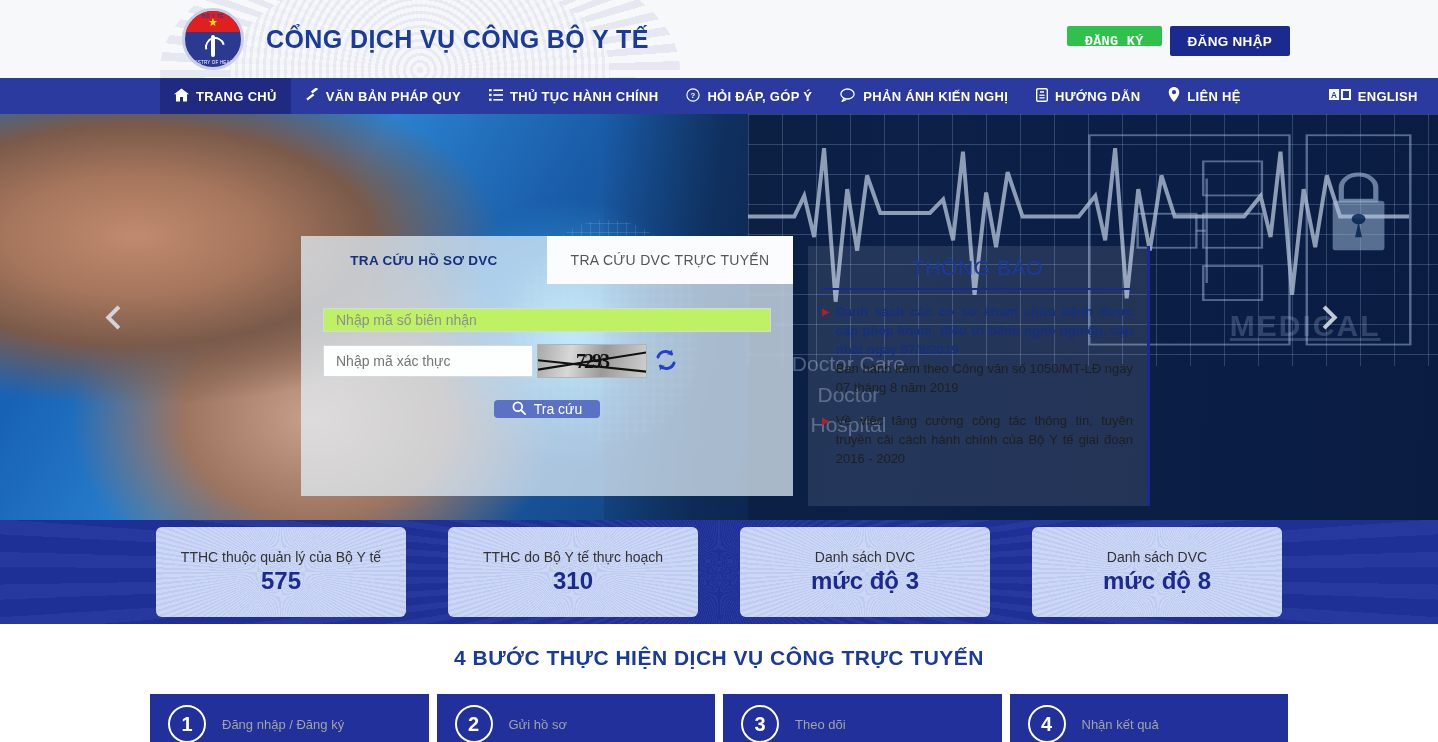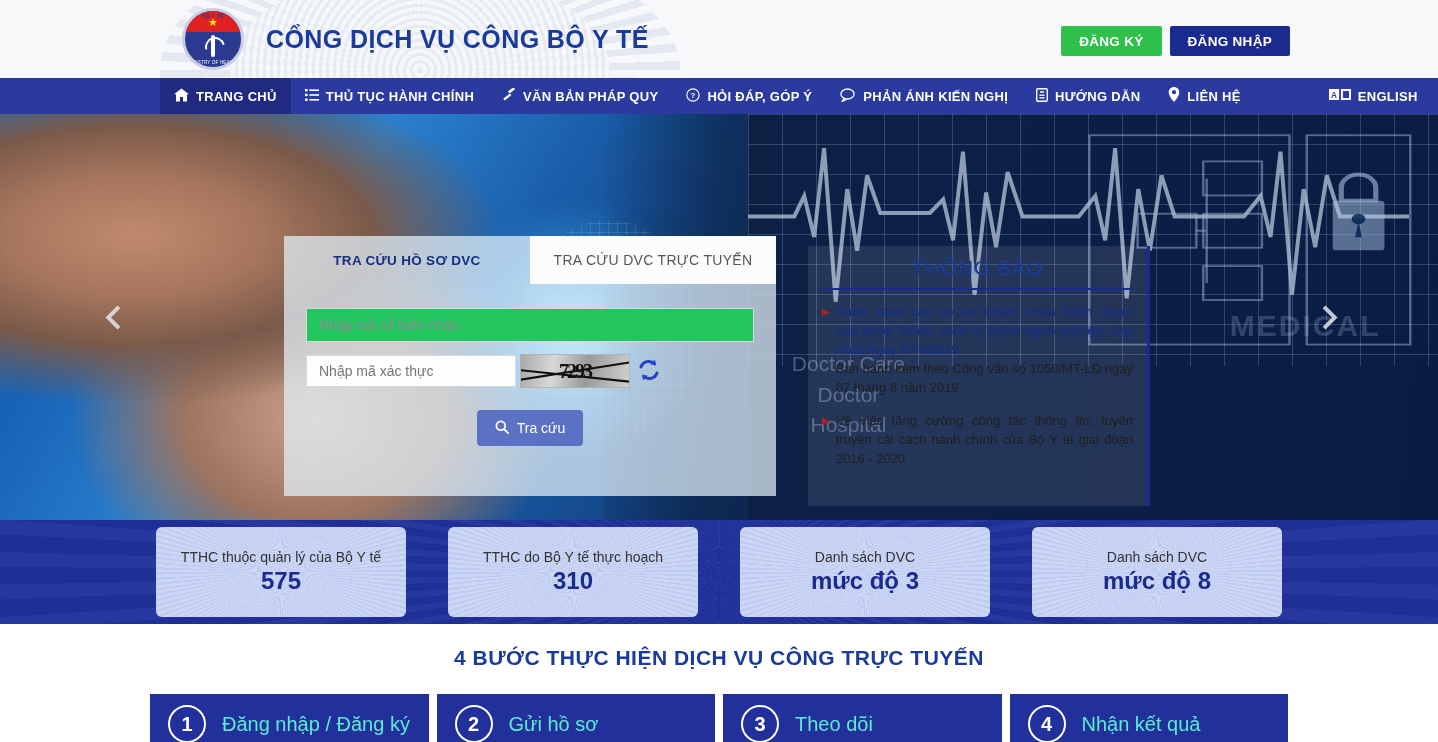--- a/index.html
+++ b/index.html
@@ -62,23 +62,23 @@
   .site-title {
     margin-left: 22px; font-size: 25px; font-weight: bold;
     color: #1a3a9c; letter-spacing: .4px; white-space: nowrap;
   }
   .header-actions {
     position: absolute; right: 148px; top: 26px;
     display: flex; gap: 8px; z-index: 4;
   }
   .btn-register {
     background: #2fc14c; color: #fff; border: none;
-    padding: 8px 18px; height: 30px; font-size: 13.5px; font-weight: bold;
+    padding: 8px 18px; height: 20px; font-size: 13.5px; font-weight: bold;
     letter-spacing: .3px; cursor: pointer; border-radius: 2px;
-    font-family: Liberation Sans, sans-serif;
+    font-family: Liberation Mono, monospace;
   }
   .btn-login {
     background: #1b2a8f; color: #fff; border: none;
     padding: 0 18px; height: 30px; font-size: 13.5px; font-weight: bold;
     letter-spacing: .3px; cursor: pointer; border-radius: 2px;
     font-family: "Liberation Sans", sans-serif;
   }
 
   
   .navbar {
@@ -131,20 +131,21 @@
   }
   .hero-words {
     position: absolute; left: 42%; top: 58%; width: 34%;
     color: rgba(225,235,250,.30); font-size: 21px; line-height: 1.45;
     text-align: center; font-family: "Liberation Sans", sans-serif;
   }
   .hero-word-big {
     position: absolute; right: 4%; top: 48%;
     color: rgba(190,210,240,.22); font-size: 30px; letter-spacing: 2px;
     font-weight: bold;
+    text-decoration: underline;
   }
   .hero-blueprint {
     position: absolute; left: 36%; top: 26%; width: 180px; height: 220px;
     border-radius: 50% 50% 45% 45%;
     background:
       repeating-linear-gradient(90deg, rgba(180,215,250,.20) 0 1px, transparent 1px 9px),
       repeating-linear-gradient(0deg, rgba(180,215,250,.20) 0 1px, transparent 1px 9px);
     opacity: .8;
   }
   .hero-arrow {
@@ -153,39 +154,39 @@
     display: flex; align-items: center; justify-content: center;
   }
   .hero-arrow.left { left: 100px; }
   .hero-arrow.right { right: 96px; }
   .chev { width: 17px; height: 17px; border-style: solid; border-color: rgba(226,230,238,.85); }
   .chev.l { border-width: 0 0 4px 4px; transform: rotate(45deg); }
   .chev.r { border-width: 4px 4px 0 0; transform: rotate(45deg); }
 
   
   .search-card {
-    position: absolute; left: 284px; top: 236px; width: 492px; height: 260px;
+    position: absolute; left: 301px; top: 236px; width: 492px; height: 260px;
     background: rgba(228,243,252,.72);
     backdrop-filter: blur(1px);
     z-index: 10;
   }
   .tabs { display: flex; height: 48px; }
   .tab {
     flex: 1; display: flex; align-items: center; justify-content: center;
     font-size: 13.5px; font-weight: bold; letter-spacing: .3px;
     cursor: pointer; color: #1a3a9c; text-transform: uppercase;
   }
   .tab.active { background: transparent; color: #16307f; }
   .tab.inactive {
     background: #fbfcfd; color: #555; font-weight: normal; font-size: 14px;
   }
   .card-body { padding: 24px 22px 0 22px; }
   .inp {
-    width: 100%; height: 34px; border: 1px solid #d4d9e0;
-    background: #22c55e; padding: 0 12px; font-size: 14px;
+    width: 100%; height: 24px; border: 1px solid #d4d9e0;
+    background: #bef264; padding: 0 12px; font-size: 14px;
     color: #333; font-family: "Liberation Sans", sans-serif;
     display: block;
   }
   .inp::placeholder { color: #8b8f96; }
   .row2 { display: flex; align-items: center; gap: 4px; margin-top: 12px; }
   .inp-small { width: 210px; height: 32px; border: 1px solid #d4d9e0;
     background: #fdfefe; padding: 0 12px; font-size: 14px; color: #333;
     font-family: "Liberation Sans", sans-serif; }
   .captcha {
     width: 110px; height: 34px; position: relative; overflow: hidden;
@@ -205,21 +206,21 @@
   .captcha-line.a { top: 46%; transform: rotate(-9deg); }
   .captcha-line.b { top: 62%; transform: rotate(6deg); }
   .refresh-btn {
     background: none; border: none; cursor: pointer; padding: 0;
     display: flex; align-items: center; justify-content: center;
     width: 30px; height: 30px;
   }
   .btn-search {
     margin: 22px auto 0 auto; display: flex; align-items: center; gap: 8px;
     background: #5b72c4; color: #fff; border: none; border-radius: 4px;
-    padding: 0 18px; height: 36px; font-size: 14px; cursor: pointer;
+    padding: 0 18px; height: 18px; font-size: 14px; cursor: pointer;
     font-family: "Liberation Sans", sans-serif;
   }
 
   
   .notice {
     position: absolute; left: 808px; top: 236px; width: 342px; height: 260px;
     background: rgba(255,255,255,.10);
     border-right: 3px solid #1b2a8f;
     z-index: 10; padding: 10px 14px 0 14px; margin-top: 10px;
   }
@@ -276,21 +277,21 @@
   }
   .step-card {
     flex: 1; height: 60px; background: #21309b; display: flex;
     align-items: center; gap: 16px; padding-left: 18px; cursor: pointer;
   }
   .step-num {
     width: 38px; height: 38px; border-radius: 50%; border: 2px solid #fff;
     color: #fff; font-size: 20px; font-weight: bold;
     display: flex; align-items: center; justify-content: center; flex: 0 0 38px;
   }
-  .step-label { color: #5eead4; font-size: 20px; }
+  .step-label { color: #a3a3a3; font-size: 13px; }
 </style>
 </head>
 <body>
 
 <div class="header">
   <div class="header-watermark"></div>
   <div class="header-watermark2"></div>
 
   <div class="brand">
     <div class="logo">
@@ -311,48 +312,48 @@
 
 <div class="navbar">
 
   <div class="nav-item active">
     <span>
       <svg width="15" height="14" viewBox="0 0 16 14">
           <path fill="#fff" d="M8 0 0 6.3h2.1V14h4.3V9.2h3.2V14h4.3V6.3H16z"></path>
         </svg>
     </span>
     <span>TRANG CHỦ</span>
+  </div>
+
+  <div class="nav-item">
+    <span>
+      <svg width="14" height="14" viewBox="0 0 14 14">
+          <g fill="#fff">
+            <rect x="6" y="1" width="7" height="2.6" transform="rotate(-38 9.5 2.3)"></rect>
+            <rect x="1" y="8" width="8.5" height="2.3" transform="rotate(-38 5 9)"></rect>
+          </g>
+        </svg>
+    </span>
+    <span>VĂN BẢN PHÁP QUY</span>
   </div>
 
   <div class="nav-item">
     <span>
       <svg width="14" height="12" viewBox="0 0 14 12">
           <g fill="#fff">
             <rect x="0" y="0" width="2.6" height="2.3"></rect>
             <rect x="0" y="4.8" width="2.6" height="2.3"></rect>
             <rect x="0" y="9.6" width="2.6" height="2.3"></rect>
             <rect x="4.4" y="0.4" width="9.6" height="1.6"></rect>
             <rect x="4.4" y="5.2" width="9.6" height="1.6"></rect>
             <rect x="4.4" y="10" width="9.6" height="1.6"></rect>
           </g>
         </svg>
     </span>
     <span>THỦ TỤC HÀNH CHÍNH</span>
-  </div>
-
-  <div class="nav-item">
-    <span>
-      <svg width="14" height="14" viewBox="0 0 14 14">
-          <g fill="#fff">
-            <rect x="6" y="1" width="7" height="2.6" transform="rotate(-38 9.5 2.3)"></rect>
-            <rect x="1" y="8" width="8.5" height="2.3" transform="rotate(-38 5 9)"></rect>
-          </g>
-        </svg>
-    </span>
-    <span>VĂN BẢN PHÁP QUY</span>
   </div>
 
   <div class="nav-item">
     <span>
       <svg width="14" height="14" viewBox="0 0 16 16">
           <circle cx="8" cy="8" r="7" fill="none" stroke="#fff" stroke-width="1.3"></circle>
           <text x="8" y="11.6" font-size="9" fill="#fff" text-anchor="middle" font-family="Liberation Sans">?</text>
         </svg>
     </span>
     <span>HỎI ĐÁP, GÓP Ý</span>

